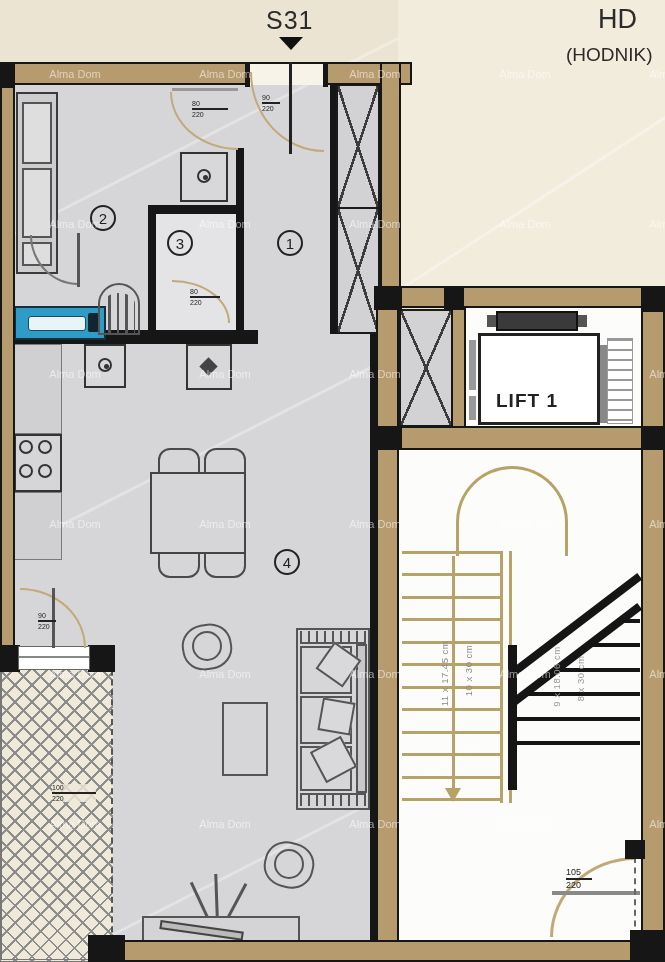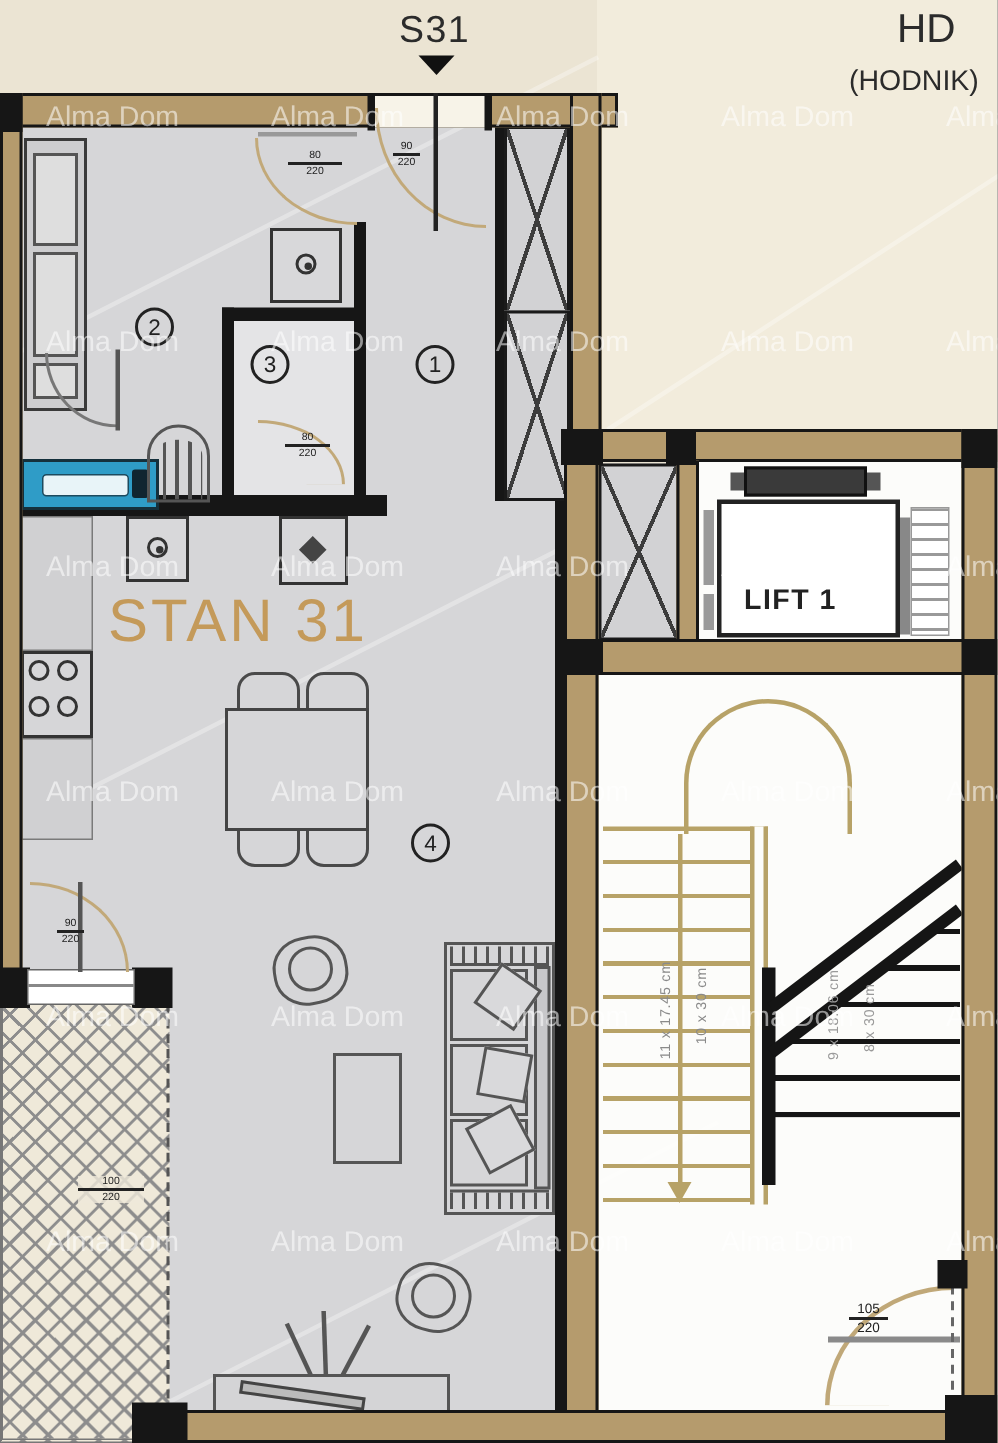--- a/index.html
+++ b/index.html
@@ -8,25 +8,25 @@
   .abs{position:absolute;box-sizing:border-box;}
   .wall{background:#b59b6d;border:2px solid #161616;}
   .post{background:#161616;}
   .bw{background:#161616;}
   .xbox{background:#d2d2d4;border:2.5px solid #1a1a1a;
         background-image:
           linear-gradient(to top right, transparent calc(50% - 1.3px), #3c3c3c calc(50% - 1.3px) calc(50% + 1.3px), transparent calc(50% + 1.3px)),
           linear-gradient(to bottom right, transparent calc(50% - 1.3px), #3c3c3c calc(50% - 1.3px) calc(50% + 1.3px), transparent calc(50% + 1.3px));}
   .circ{width:26px;height:26px;border:2.5px solid #222;border-radius:50%;display:flex;
         align-items:center;justify-content:center;font-size:15px;color:#222;}
-  .dim{display:flex;flex-direction:column;align-items:center;font-size:7px;line-height:1;color:#222;}
+  .dim{display:flex;flex-direction:column;font-size:7px;line-height:1;color:#222;}
   .dim .fl{width:18px;height:1.5px;background:#222;margin:1px 0;}
   .vtext{transform:rotate(-90deg);font-size:9.5px;color:#8a8a8a;white-space:nowrap;
          letter-spacing:.5px;text-align:center;}
-  .wm{position:absolute;width:120px;text-align:center;font-size:19px;color:rgba(255,255,255,.55);
+  .wm{position:absolute;width:120px;text-align:center;font-size:11px;color:rgba(255,255,255,.55);
       pointer-events:none;}
   .streak{background:rgba(255,255,255,.32);height:3px;transform-origin:left center;}
   .furn{border:2.5px solid #555;background:#d6d6d8;}
 </style>
 </head>
 <body>
 
 <div id="plan">
 
   <div class="abs" style="left:398px;top:0;width:267px;height:290px;background:#f2ecdc;"></div>
@@ -205,21 +205,20 @@
   </div>
 
   <div class="abs" style="left:20px;top:588px;width:66px;height:60px;border-top:2.5px solid #c2a979;border-right:2.5px solid #c2a979;border-top-right-radius:100%;"></div>
   <div class="abs" style="left:52px;top:588px;width:2.5px;height:60px;background:#555;"></div>
   <div class="abs dim" style="left:38px;top:612px;">
     <span>90</span>
       <span class="fl"></span>
       <span>220</span>
   </div>
 
-  <div class="abs" style="left:72px;top:392px;font-size:40px;color:#c49a5a;letter-spacing:2px;">STAN 31</div>
   <div class="abs circ" style="left:90px;top:205px;">
       <span>2</span>
     </div>
   <div class="abs circ" style="left:167px;top:230px;">
       <span>3</span>
     </div>
   <div class="abs circ" style="left:277px;top:230px;">
       <span>1</span>
     </div>
   <div class="abs circ" style="left:274px;top:549px;">

